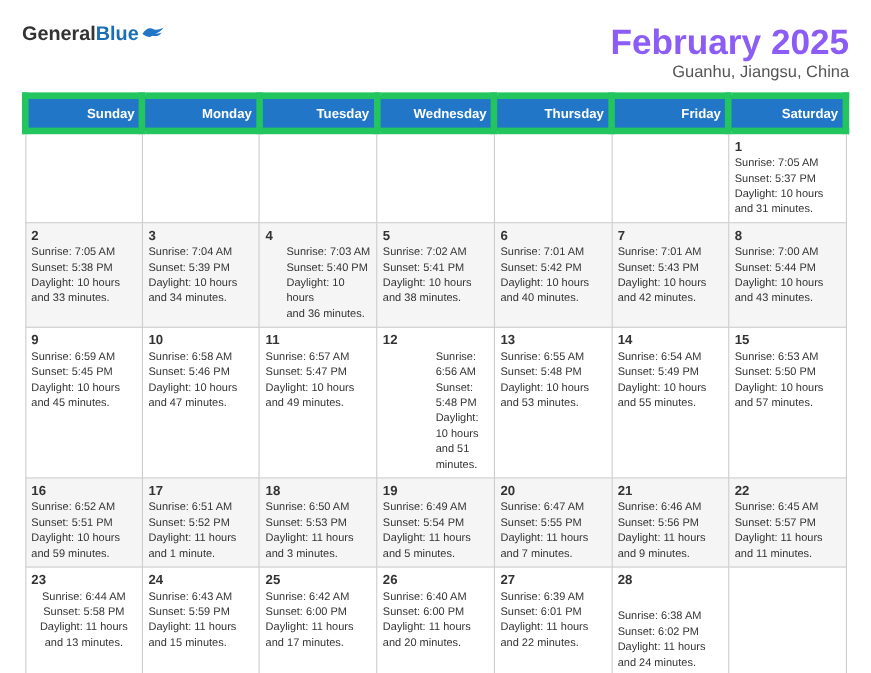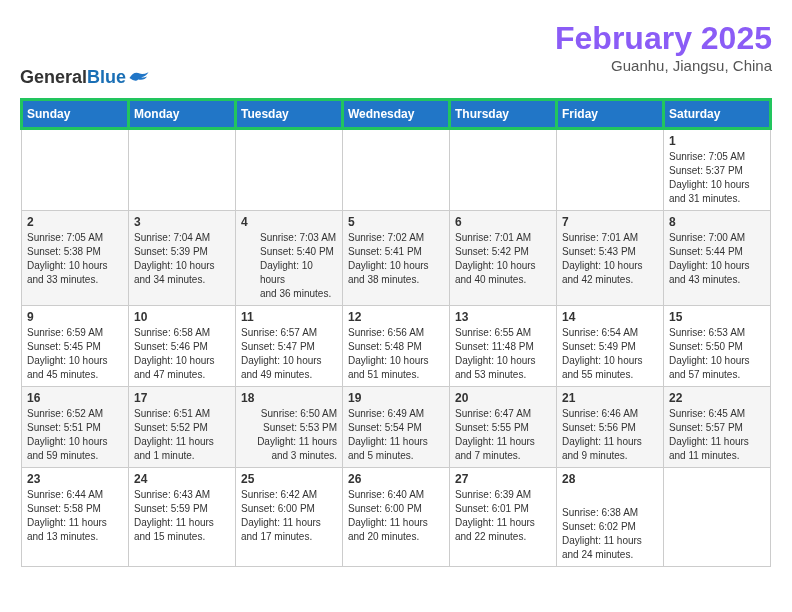--- a/index.html
+++ b/index.html
@@ -13,21 +13,20 @@
     .header {
       display: flex;
       align-items: flex-start;
       justify-content: space-between;
       margin-bottom: 10px;
     }
     .logo {
       display: flex;
       flex-direction: column;
       align-items: center;
-      margin-top: 47px;
     }
     .logo-general {
       font-size: 18px;
       font-weight: bold;
       color: #333;
       display: flex;
       align-items: center;
     }
     .logo-blue {
       color: #1a6fb5;
@@ -55,22 +54,22 @@
       width: 100%;
       border-collapse: collapse;
       border: 1px solid #ccc;
     }
     .calendar th {
       background-color: #2176c7;
       color: #fff;
       font-size: 12px;
       font-weight: bold;
       padding: 6px 4px;
-      text-align: left;
-      border: 3px solid #22c55e;
+      text-align: right;
+      border: 6px solid #22c55e;
     }
     .calendar td {
       vertical-align: top;
       border: 1px solid #ccc;
       padding: 4px 5px;
       width: 107px;
       min-height: 80px;
       font-size: 10px;
       color: #333;
       background: #fff;
@@ -208,29 +207,29 @@
         </td>
         <td>
           <span class="day-number">11</span>
           <div class="day-info" style="white-space: pre-line;">Sunrise: 6:57 AM
 Sunset: 5:47 PM
 Daylight: 10 hours
 and 49 minutes.</div>
         </td>
         <td>
           <span class="day-number">12</span>
-          <div class="day-info" style="white-space: pre-line;">Sunrise: 6:56 AM
+          <div class="day-info" style="white-space: pre-line; margin-left: 48px;">Sunrise: 6:56 AM
 Sunset: 5:48 PM
 Daylight: 10 hours
 and 51 minutes.</div>
         </td>
         <td>
           <span class="day-number">13</span>
           <div class="day-info" style="white-space: pre-line;">Sunrise: 6:55 AM
-Sunset: 11:48 PM
+Sunset: 5:48 PM
 Daylight: 10 hours
 and 53 minutes.</div>
         </td>
         <td>
           <span class="day-number">14</span>
           <div class="day-info" style="white-space: pre-line;">Sunrise: 6:54 AM
 Sunset: 5:49 PM
 Daylight: 10 hours
 and 55 minutes.</div>
         </td>
@@ -252,21 +251,21 @@
         </td>
         <td>
           <span class="day-number">17</span>
           <div class="day-info" style="white-space: pre-line;">Sunrise: 6:51 AM
 Sunset: 5:52 PM
 Daylight: 11 hours
 and 1 minute.</div>
         </td>
         <td>
           <span class="day-number">18</span>
-          <div class="day-info" style="white-space: pre-line; text-align: right;">Sunrise: 6:50 AM
+          <div class="day-info" style="white-space: pre-line;">Sunrise: 6:50 AM
 Sunset: 5:53 PM
 Daylight: 11 hours
 and 3 minutes.</div>
         </td>
         <td>
           <span class="day-number">19</span>
           <div class="day-info" style="white-space: pre-line;">Sunrise: 6:49 AM
 Sunset: 5:54 PM
 Daylight: 11 hours
 and 5 minutes.</div>
@@ -289,21 +288,21 @@
           <span class="day-number">22</span>
           <div class="day-info" style="white-space: pre-line;">Sunrise: 6:45 AM
 Sunset: 5:57 PM
 Daylight: 11 hours
 and 11 minutes.</div>
         </td>
       </tr>
       <tr>
         <td>
           <span class="day-number">23</span>
-          <div class="day-info" style="white-space: pre-line;">Sunrise: 6:44 AM
+          <div class="day-info" style="white-space: pre-line; text-align: center;">Sunrise: 6:44 AM
 Sunset: 5:58 PM
 Daylight: 11 hours
 and 13 minutes.</div>
         </td>
         <td>
           <span class="day-number">24</span>
           <div class="day-info" style="white-space: pre-line;">Sunrise: 6:43 AM
 Sunset: 5:59 PM
 Daylight: 11 hours
 and 15 minutes.</div>

